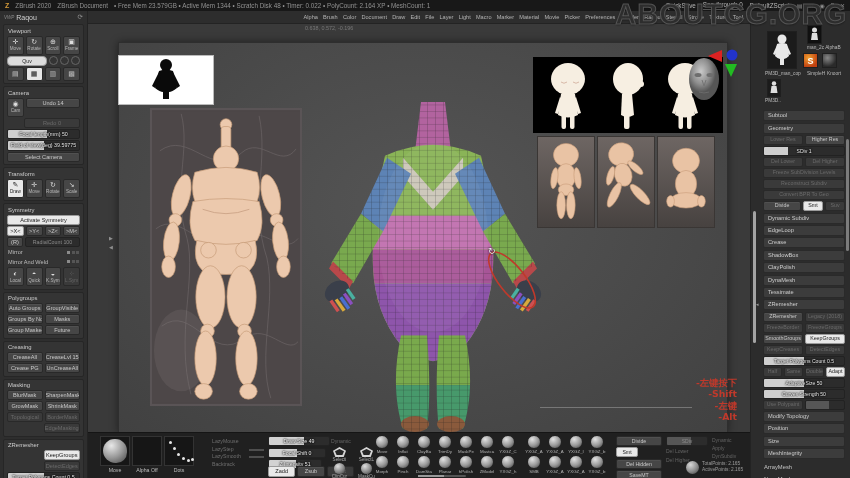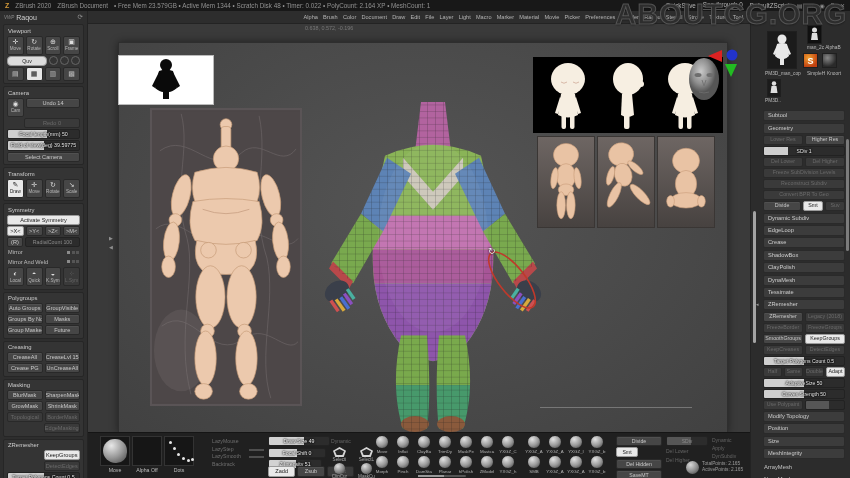--- a/index.html
+++ b/index.html
@@ -624,20 +624,26 @@
       </svg>
     </div>
 
     <div id="annot-ellipse">
       <svg width="84" height="84" viewBox="0 0 84 84">
         <ellipse cx="42" cy="40" rx="13" ry="34" fill="none" stroke="#c0392b" stroke-width="1.6" transform="rotate(-38 42 40)"></ellipse>
       </svg>
     </div>
     <div id="rot-cursor">↻</div>
     <div id="pointer-line"></div>
+    <div id="anno" style="color: rgb(192, 57, 43);">
+        <div>-左键按下</div>
+        <div>-Shift</div>
+        <div>-左键</div>
+        <div>-Alt</div>
+      </div>
   </div>
 
   <div id="rightpanel">
     <div class="rscroll-a"></div>
     <div class="rscroll-b"></div>
     <div id="rp-thumbs">
       <div class="rthumb" style="left:16px;top:6px;width:30px;height:38px;background:#1b1b1b">
         <svg width="28" height="36" viewBox="0 0 28 36">
           <circle cx="14" cy="7" r="4.5" fill="#e9e9e9"></circle>
           <path d="M9,12 Q14,10 19,12 L21,24 Q18,27 16,27 L16,33 L12,33 L12,27 Q10,27 7,24 Z" fill="#e9e9e9"></path>

